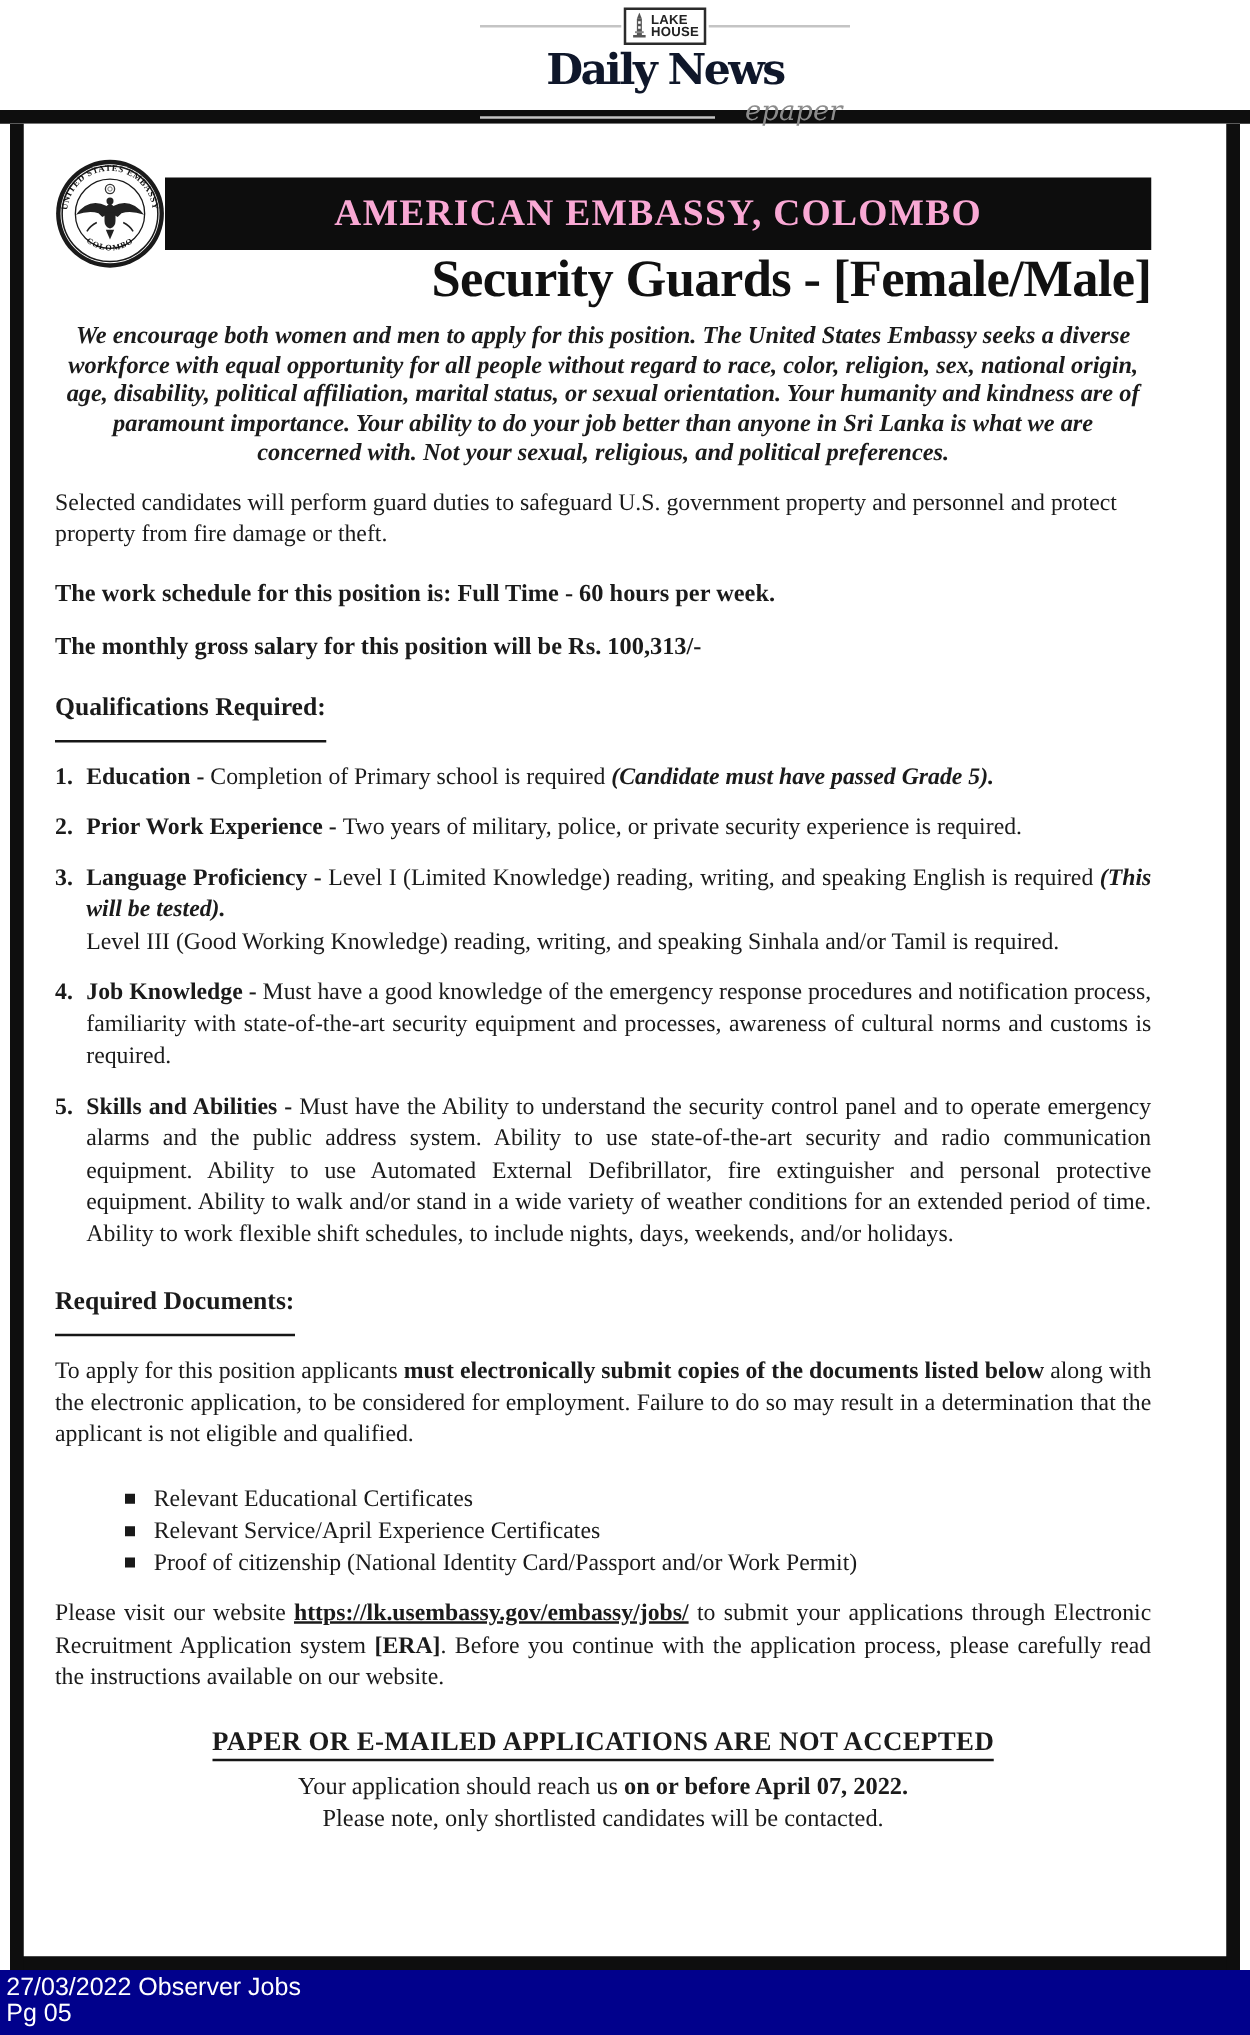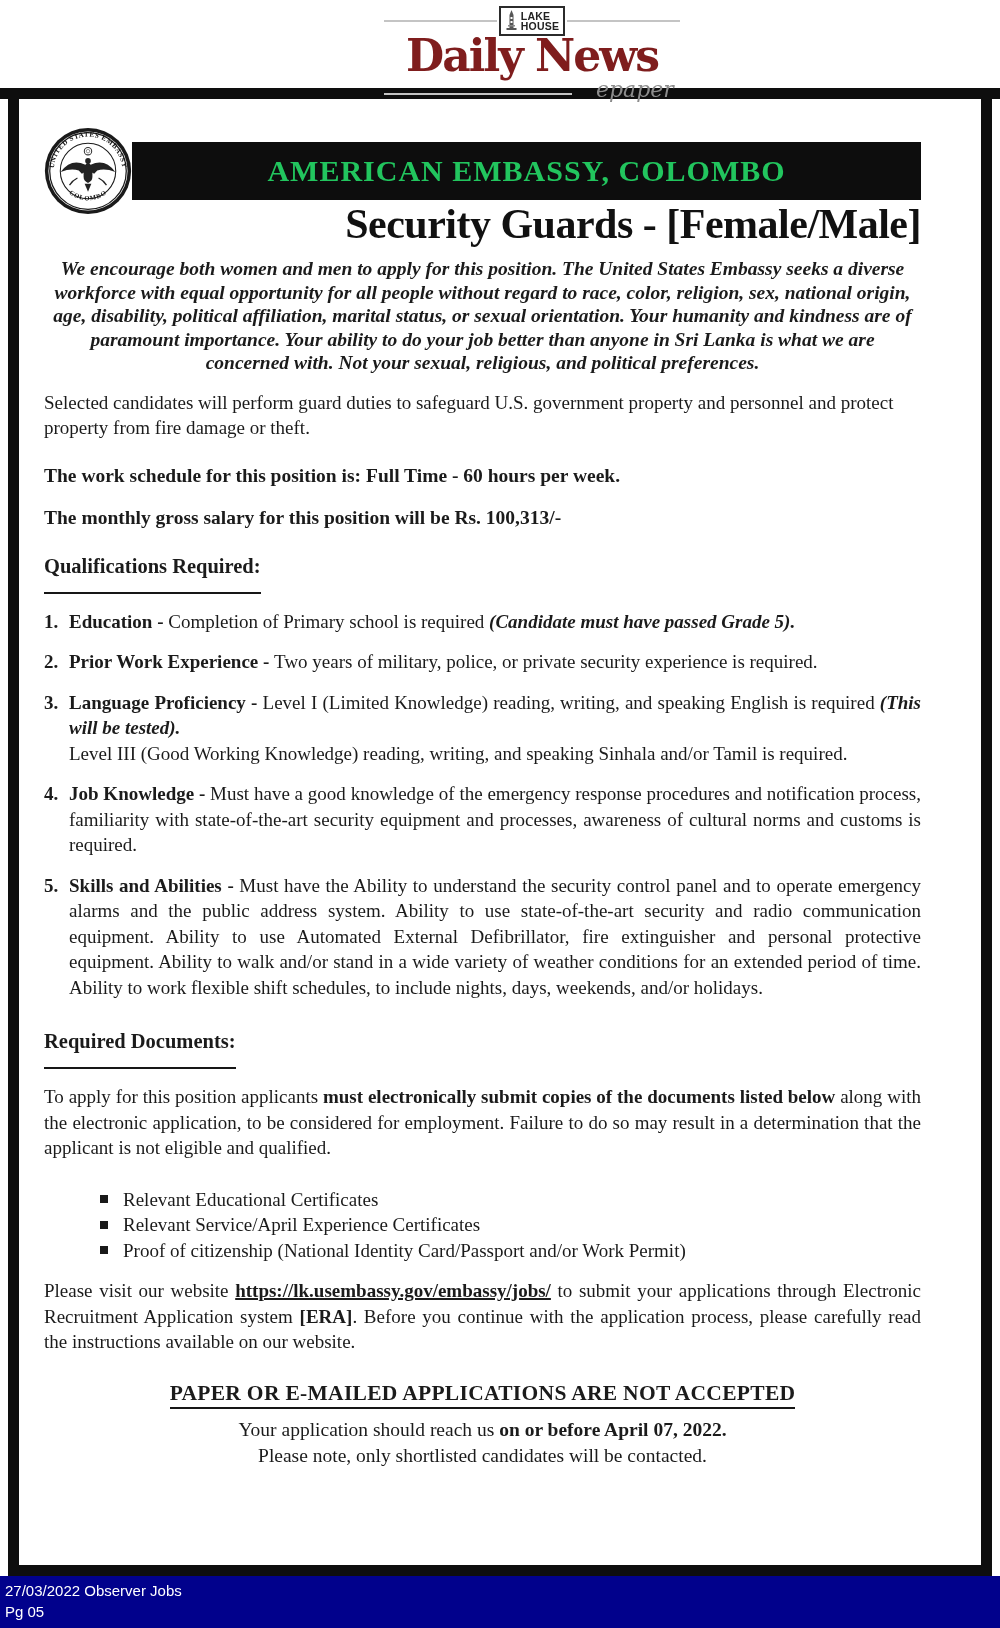--- a/index.html
+++ b/index.html
@@ -22,21 +22,21 @@
     border: 2px solid #2b2b2b; padding: 2px 4px; background: #fff; margin: 0 2px;
   }
   .lh-icon svg { display: block; }
   .lh-text {
     font-family: "Liberation Sans", sans-serif; font-weight: bold;
     font-size: 10.5px; line-height: 10.5px; color: #222; letter-spacing: 0.2px;
   }
   .mast-title {
     margin-top: -9px; text-align: center;
     font-family: "DejaVu Serif", serif; font-weight: bold;
-    font-size: 44px; line-height: 54px; letter-spacing: -2px; color: #7f1d1d;
+    font-size: 34px; line-height: 54px; letter-spacing: -2px; color: #0f172a;
   }
   .mast-bottom { display: flex; align-items: flex-end; margin-top: -7px; height: 26px; }
   .mast-rule2 { height: 2px; background: var(--rule_gray, #c4c4c4); width: 188px; margin-bottom: 7px; }
   .epaper {
     font-family: "DejaVu Serif", serif; font-style: italic;
     font-size: 22px; line-height: 24px; color: #8c8c8c; margin-left: 24px;
   }
 
   
   .top-rule { height: 11px; background: #0e0e0e; }
@@ -45,21 +45,21 @@
     border: 11px solid #0e0e0e; border-top: none;
     height: 1477px; overflow: hidden; background: #fff;
   }
   .ad-content { padding: 0 60px 0 25px; }
 
   .ad-header { display: flex; align-items: center; margin-top: 28px; }
   .seal { width: 88px; height: 88px; flex: none; }
   .seal svg { display: block; width: 100%; height: 100%; }
   .banner {
     flex: 1; height: 58px; background: var(--banner_bg, #0d0d0d);
-    color: #22c55e; text-align: center; line-height: 58px;
+    color: #f9a8d4; text-align: center; line-height: 58px;
     font-weight: bold; font-size: 30px; letter-spacing: 1px;
   }
 
   .ad-title {
     position: relative; z-index: 2;
     text-align: right; margin-top: -14px;
     font-size: 42px; line-height: 46px; font-weight: bold; letter-spacing: -0.5px;
     color: #111;
   }
 
@@ -96,21 +96,21 @@
 
   
   .rich .b { font-weight: bold; }
   .rich .i { font-style: italic; }
   .rich .u { text-decoration: underline; text-decoration-thickness: 2px; }
 
   
   .page-footer {
     position: absolute; left: 0; right: 0; bottom: 0; height: 52px;
     background: var(--footer_bg, #01018C); color: #ffffff;
-    font-family: "Liberation Sans", sans-serif; font-size: 15px; line-height: 21px;
+    font-family: "Liberation Sans", sans-serif; font-size: 20px; line-height: 21px;
     padding: 4px 0 0 5px;
   }
 </style>
 </head>
 <body>
 
 <header class="masthead">
   <div class="mast-inner">
     <div class="mast-top">
       <span class="mast-rule"></span>

